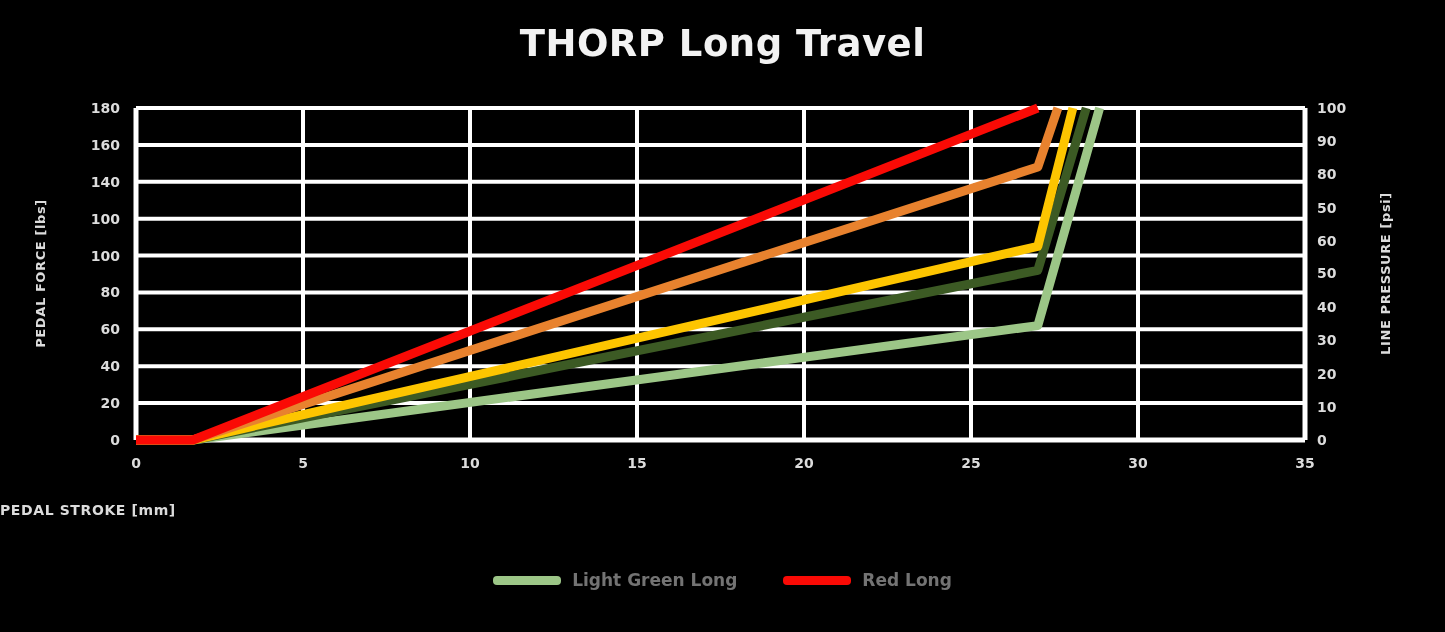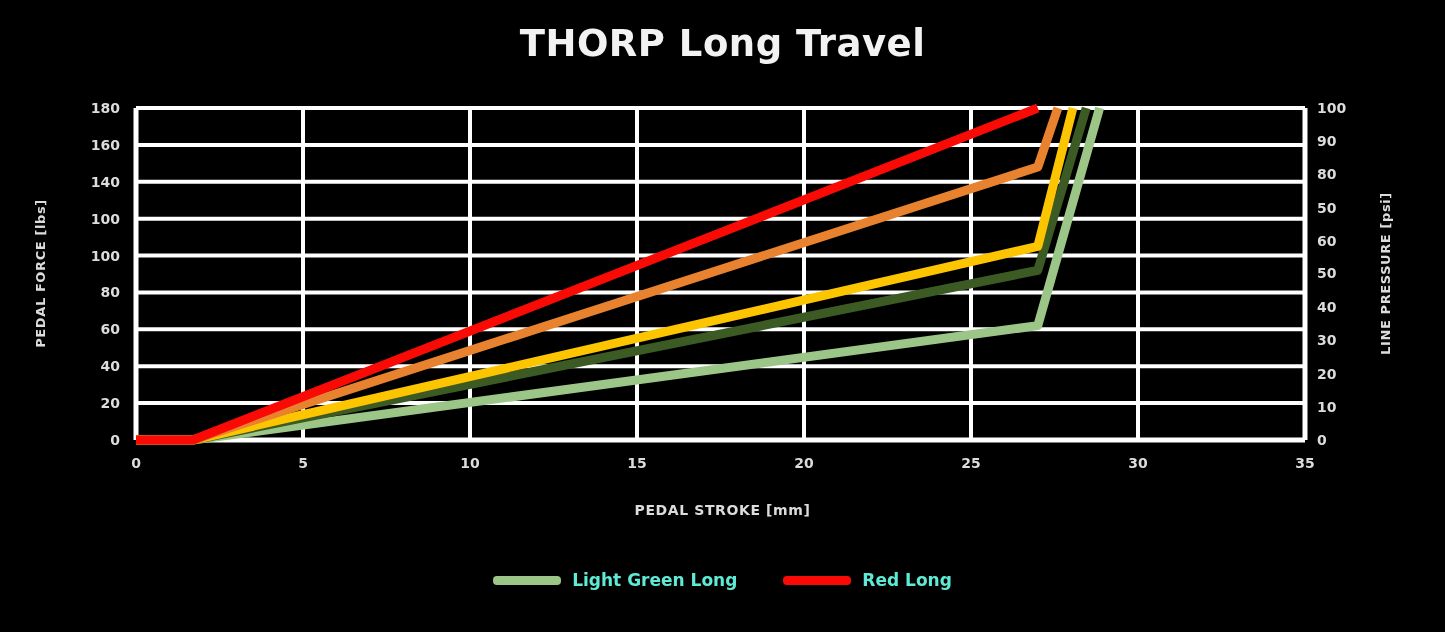--- a/index.html
+++ b/index.html
@@ -79,21 +79,21 @@
     width: 200px; text-align: center;
     transform: rotate(-90deg);
   }
   #y-right-title {
     left: 1285px; top: 266px;
     width: 200px; text-align: center;
     transform: rotate(-90deg);
   }
   #x-axis-title {
     left: 0; top: 502px;
-    width: 1445px; text-align: center;
+    width: 1445px; 
     font-size: 14px;
   }
 
   
   #legend {
     position: absolute;
     left: 0; top: 570px;
     width: 1445px;
     display: flex;
     justify-content: center;
@@ -106,21 +106,21 @@
     gap: 11px;
   }
   .legend-swatch {
     width: 68px; height: 9px;
     border-radius: 4px;
     display: block;
   }
   .legend-label {
     font-size: 17px;
     font-weight: 700;
-    color: #5eead4;
+    color: #737373;
     white-space: nowrap;
     font-family: "DejaVu Sans", sans-serif;
   }
 </style>
 </head>
 <body>
 
 <div id="chart-root">
 
   <div class="chart-title">THORP Long Travel</div>

